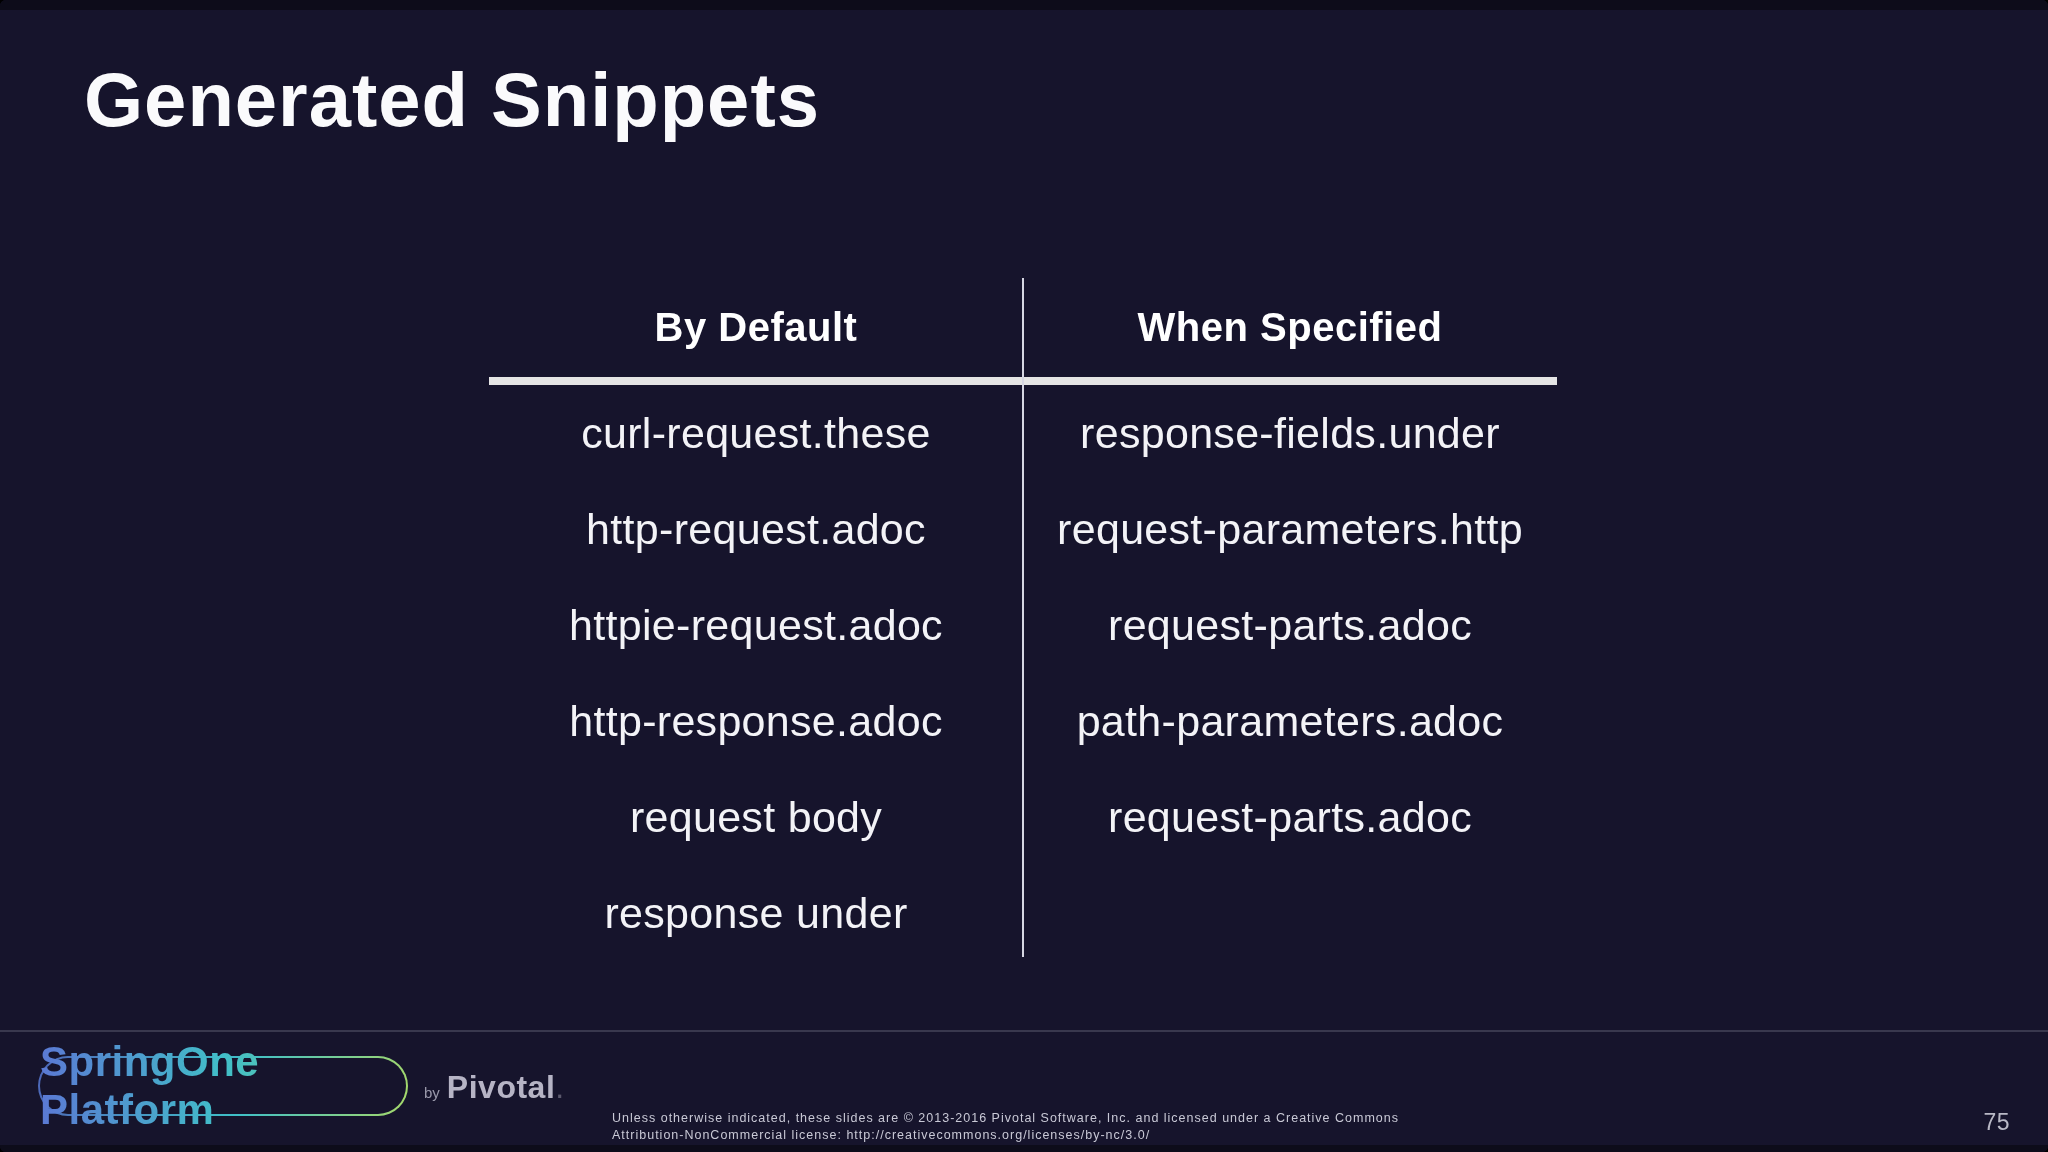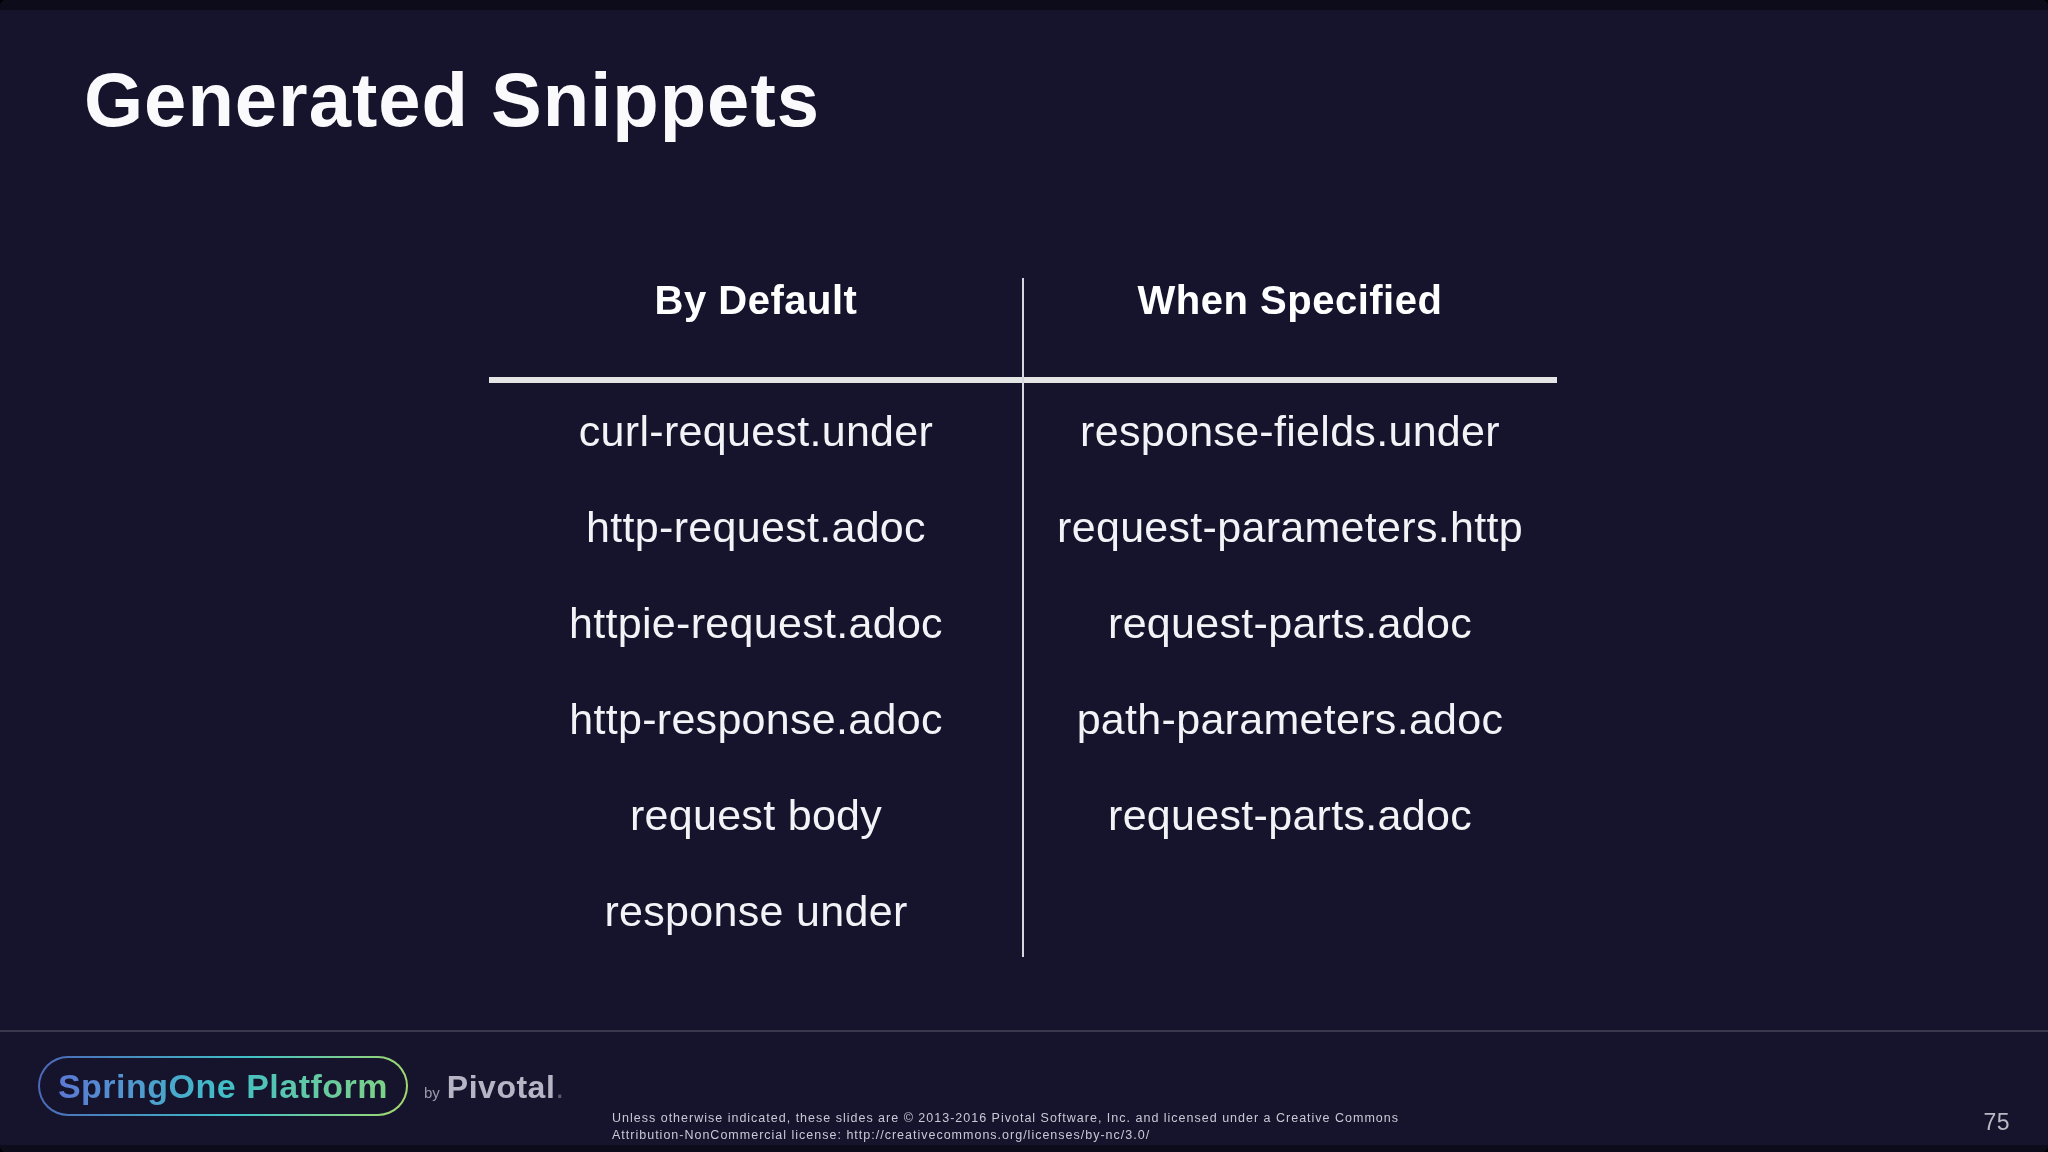--- a/index.html
+++ b/index.html
@@ -23,22 +23,22 @@
 
   
   .snippet-table{
     position:absolute;left:489px;top:278px;width:1068px;height:679px;
   }
   .v-divider{
     position:absolute;left:50%;top:0;bottom:0;width:2px;margin-left:-1px;
     background:#d6d6e2;
   }
   .t-header{
-    display:flex;height:99px;
-    border-bottom:6px solid #e5e5e5;
+    display:flex;height:99px;align-items:center;
+    border-bottom:8px solid #e5e5e5;
   }
   .t-header .cell{
     width:50%;text-align:center;
     font-size:40px;font-weight:700;color:#ffffff;letter-spacing:.5px;
   }
   .t-row{display:flex;height:96px;align-items:center;}
   .t-row .cell{
     width:50%;text-align:center;
     font-size:43px;font-weight:400;color:#f3f3f7;letter-spacing:.3px;
   }
@@ -52,21 +52,21 @@
     position:absolute;left:38px;top:1056px;width:370px;height:60px;
     border-radius:31px;
     background:linear-gradient(100deg,#4d66b8 0%,#3fc0c8 55%,#a6d96a 100%);
   }
   .logo-pill .inner{
     position:absolute;left:2px;top:2px;right:2px;bottom:2px;
     border-radius:29px;background:#16142c;
     display:flex;align-items:center;justify-content:center;
   }
   .logo-text{
-    font-size:34px;font-weight:700;letter-spacing:.5px;
+    font-size:42px;font-weight:700;letter-spacing:.5px;
     background:linear-gradient(90deg,#5b79d4 0%,#41bec8 50%,#7ed287 100%);
     -webkit-background-clip:text;background-clip:text;color:transparent;
   }
   .by-brand{
     position:absolute;left:424px;top:1062px;height:50px;
     display:flex;align-items:baseline;
   }
   .by-label{font-size:15px;color:#9a99ab;margin-right:7px;line-height:50px;}
   .brand-name{font-size:32px;font-weight:700;color:#b6b4c5;letter-spacing:.5px;line-height:50px;}
   .brand-dot{font-size:32px;color:#8a8899;opacity:.6;line-height:50px;}
@@ -92,21 +92,21 @@
 
   <div class="snippet-table">
     <div class="v-divider"></div>
 
     <div class="t-header">
       <div class="cell">By Default</div>
       <div class="cell">When Specified</div>
     </div>
 
     <div class="t-row">
-      <div class="cell">curl-request.under</div>
+      <div class="cell">curl-request.these</div>
       <div class="cell">response-fields.under</div>
     </div>
     <div class="t-row">
       <div class="cell">http-request.adoc</div>
       <div class="cell">request-parameters.http</div>
     </div>
     <div class="t-row">
       <div class="cell">httpie-request.adoc</div>
       <div class="cell">request-parts.adoc</div>
     </div>

